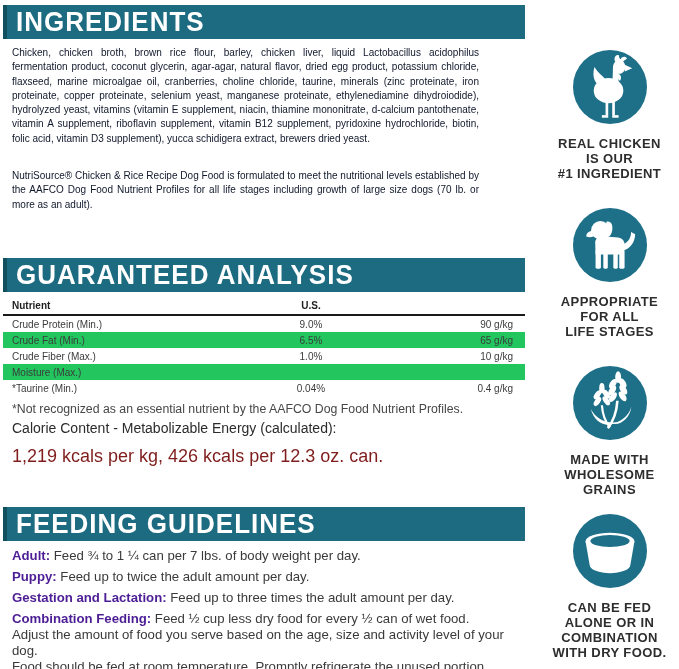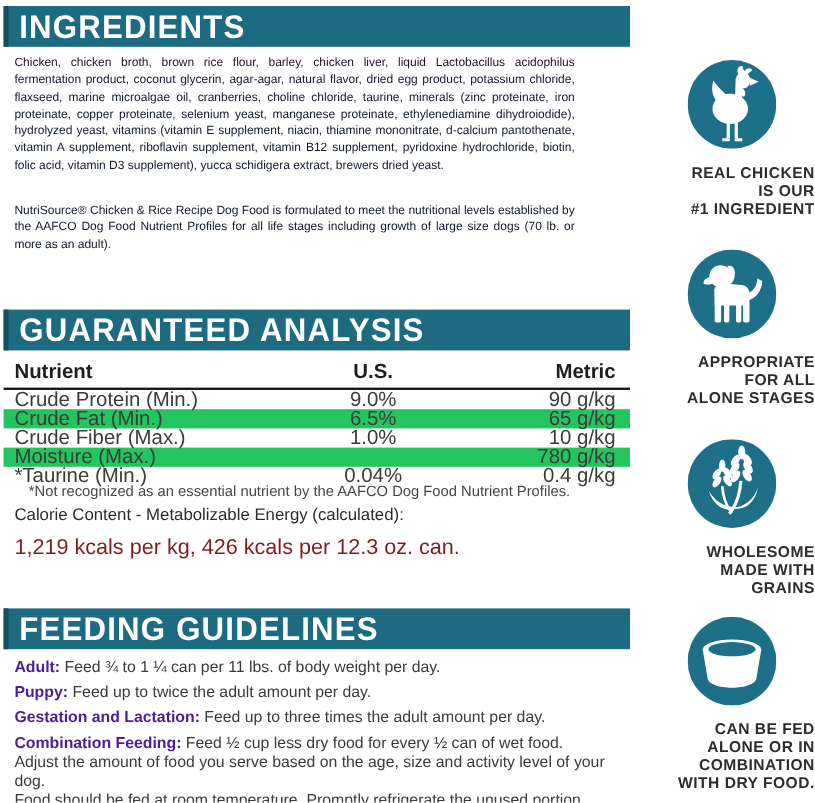--- a/index.html
+++ b/index.html
@@ -16,38 +16,38 @@
   .bar .bar-title{
     color:#ffffff;font-size:26px;font-weight:bold;letter-spacing:1px;line-height:1;
     transform:scaleY(1.05);
   }
   
   .para{
     position:absolute;left:12px;width:467px;font-size:10px;line-height:14.3px;
     color:#0f172a;text-align:justify;
   }
   
-  .ga-table{position:absolute;top:299px;left:3px;width:522px;font-size:17px;color:#3b3b3b;}
+  .ga-table{position:absolute;top:299px;left:3px;width:522px;font-size:10px;color:#3b3b3b;}
   .ga-hrow{display:flex;font-weight:bold;color:#1e1e1e;padding:1px 0 3px 0;border-bottom:2.5px solid #1a1a1a;}
   .ga-row{display:flex;height:16px;align-items:center;}
   .ga-row.shaded{background:#22c55e;}
   .c-nutrient{flex:0 0 47%;padding-left:9px;box-sizing:border-box;}
   .c-us{flex:0 0 24%;text-align:center;}
   .c-metric{flex:1;text-align:right;padding-right:12px;}
-  .footnote{position:absolute;top:402px;left:24px;width:500px;font-size:12.3px;color:#474747;}
+  .footnote{position:absolute;top:402px;left:12px;width:500px;font-size:12.3px;color:#474747;}
   .cal-head{position:absolute;top:420px;left:12px;font-size:14px;font-weight:normal;color:#2b2b2b;}
   .cal-val{position:absolute;top:446px;left:12px;font-size:18px;color:#7f1d1d;}
   
   .feed-block{position:absolute;top:548px;left:12px;width:505px;font-size:13.2px;color:#3a3a3a;}
   .feed-line{line-height:16px;margin-bottom:5px;}
   .feed-line.cont{margin-bottom:0;}
   .feed-line b{color:#4c1d95;}
   
   .sidebar{position:absolute;left:540px;top:0;width:139px;height:669px;}
-  .badge{position:absolute;left:0;width:100%;text-align:right;}
+  .badge{position:absolute;left:0;width:100%;text-align:center;}
   .badge svg{width:74px;height:74px;display:block;margin:0 auto;}
   .cap{margin-top:12px;font-size:13px;font-weight:bold;line-height:15px;letter-spacing:0.4px;color:#2d2d2d;}
   .cap span{display:block;}
 </style>
 </head>
 <body>
 
 <div class="page">
 
   <div class="bar" style="top:5px">
@@ -57,58 +57,56 @@
   <div class="para" style="top:169px">NutriSource® Chicken &amp; Rice Recipe Dog Food is formulated to meet the nutritional levels established by the AAFCO Dog Food Nutrient Profiles for all life stages including growth of large size dogs (70 lb. or more as an adult).</div>
 
   <div class="bar" style="top:258px">
     <span class="bar-title">GUARANTEED ANALYSIS</span>
   </div>
 
   <div class="ga-table">
     <div class="ga-hrow">
       <span class="c-nutrient">Nutrient</span>
       <span class="c-us">U.S.</span>
-      <span class="c-metric">Metric</span>
     </div>
     <div class="ga-row">
       <span class="c-nutrient">Crude Protein (Min.)</span>
       <span class="c-us">9.0%</span>
       <span class="c-metric">90 g/kg</span>
     </div>
     <div class="ga-row shaded">
       <span class="c-nutrient">Crude Fat (Min.)</span>
       <span class="c-us">6.5%</span>
       <span class="c-metric">65 g/kg</span>
     </div>
     <div class="ga-row">
       <span class="c-nutrient">Crude Fiber (Max.)</span>
       <span class="c-us">1.0%</span>
       <span class="c-metric">10 g/kg</span>
     </div>
     <div class="ga-row shaded">
       <span class="c-nutrient">Moisture (Max.)</span>
-      <span class="c-metric">780 g/kg</span>
     </div>
     <div class="ga-row">
       <span class="c-nutrient">*Taurine (Min.)</span>
       <span class="c-us">0.04%</span>
       <span class="c-metric">0.4 g/kg</span>
     </div>
   </div>
 
   <div class="footnote">*Not recognized as an essential nutrient by the AAFCO Dog Food Nutrient Profiles.</div>
   <div class="cal-head">Calorie Content - Metabolizable Energy (calculated):</div>
   <div class="cal-val">1,219 kcals per kg, 426 kcals per 12.3 oz. can.</div>
 
   <div class="bar" style="top:507px">
     <span class="bar-title">FEEDING GUIDELINES</span>
   </div>
 
   <div class="feed-block">
-    <div class="feed-line"><b>Adult:</b><span> Feed ¾ to 1 ¼ can per 11 lbs. of body weight per day.</span></div>
+    <div class="feed-line"><b>Adult:</b><span> Feed ¾ to 1 ¼ can per 7 lbs. of body weight per day.</span></div>
     <div class="feed-line"><b>Puppy:</b><span> Feed up to twice the adult amount per day.</span></div>
     <div class="feed-line"><b>Gestation and Lactation:</b><span> Feed up to three times the adult amount per day.</span></div>
     <div class="feed-line cont"><b>Combination Feeding:</b><span> Feed ½ cup less dry food for every ½ can of wet food.</span></div>
     <div class="feed-line cont"><span>Adjust the amount of food you serve based on the age, size and activity level of your dog.</span></div>
     <div class="feed-line cont"><span>Food should be fed at room temperature. Promptly refrigerate the unused portion.</span></div>
 
   </div>
 
   <div class="sidebar">
 
@@ -146,21 +144,21 @@
           <rect x="30.5" y="56" width="7.2" height="26" rx="2"></rect>
           <rect x="41" y="58" width="6" height="24" rx="2"></rect>
           <rect x="54.5" y="58" width="6" height="24" rx="2"></rect>
           <rect x="62.5" y="56" width="7.2" height="26" rx="2"></rect>
           <path d="M66 50 C73.5 47.5 78.5 41 78.5 32.5 L84 35.5 C84 46 77 55.5 67.5 57.5 Z"></path>
         </g>
       </svg>
       <div class="cap">
         <span>APPROPRIATE</span>
         <span>FOR ALL</span>
-        <span>ALONE STAGES</span>
+        <span>LIFE STAGES</span>
       </div>
     </div>
 
     <div class="badge" style="top:366px">
       <svg viewBox="0 0 100 100">
         <circle cx="50" cy="50" r="50" fill="#1e7089"></circle>
         <g fill="#ffffff">
           <ellipse cx="61" cy="15" rx="4" ry="8"></ellipse>
           <ellipse cx="54" cy="24" rx="4" ry="7.5" transform="rotate(35 54 24)"></ellipse>
           <ellipse cx="67" cy="23" rx="4" ry="7.5" transform="rotate(-35 67 23)"></ellipse>
@@ -175,22 +173,22 @@
           <ellipse cx="45" cy="47" rx="3.6" ry="7" transform="rotate(-35 45 47)"></ellipse>
           <path d="M24 58 C31 71 44 78 59 76 C46 84 29 77 24 58 Z"></path>
           <path d="M79 55 C75 68 64 76 52 77.5 C64 81.5 77 70 79 55 Z"></path>
         </g>
         <g stroke="#ffffff" fill="none">
           <path d="M60 47 C59 62 55 74 47 84" stroke-width="3.5"></path>
           <path d="M39 53 C40 66 44 76 50 83" stroke-width="3"></path>
         </g>
       </svg>
       <div class="cap">
+        <span>MADE WITH</span>
         <span>WHOLESOME</span>
-        <span>MADE WITH</span>
         <span>GRAINS</span>
       </div>
     </div>
 
     <div class="badge" style="top:514px">
       <svg viewBox="0 0 100 100">
         <circle cx="50" cy="50" r="50" fill="#1e7089"></circle>
         <path d="M17 37 L83 37 L77.5 69 C77.5 75.5 64 80 50 80 C36 80 22.5 75.5 22.5 69 Z" fill="#ffffff"></path>
         <ellipse cx="50" cy="37" rx="33" ry="11.5" fill="#ffffff"></ellipse>
         <ellipse cx="50" cy="36.5" rx="26.5" ry="8" fill="#1e7089"></ellipse>

